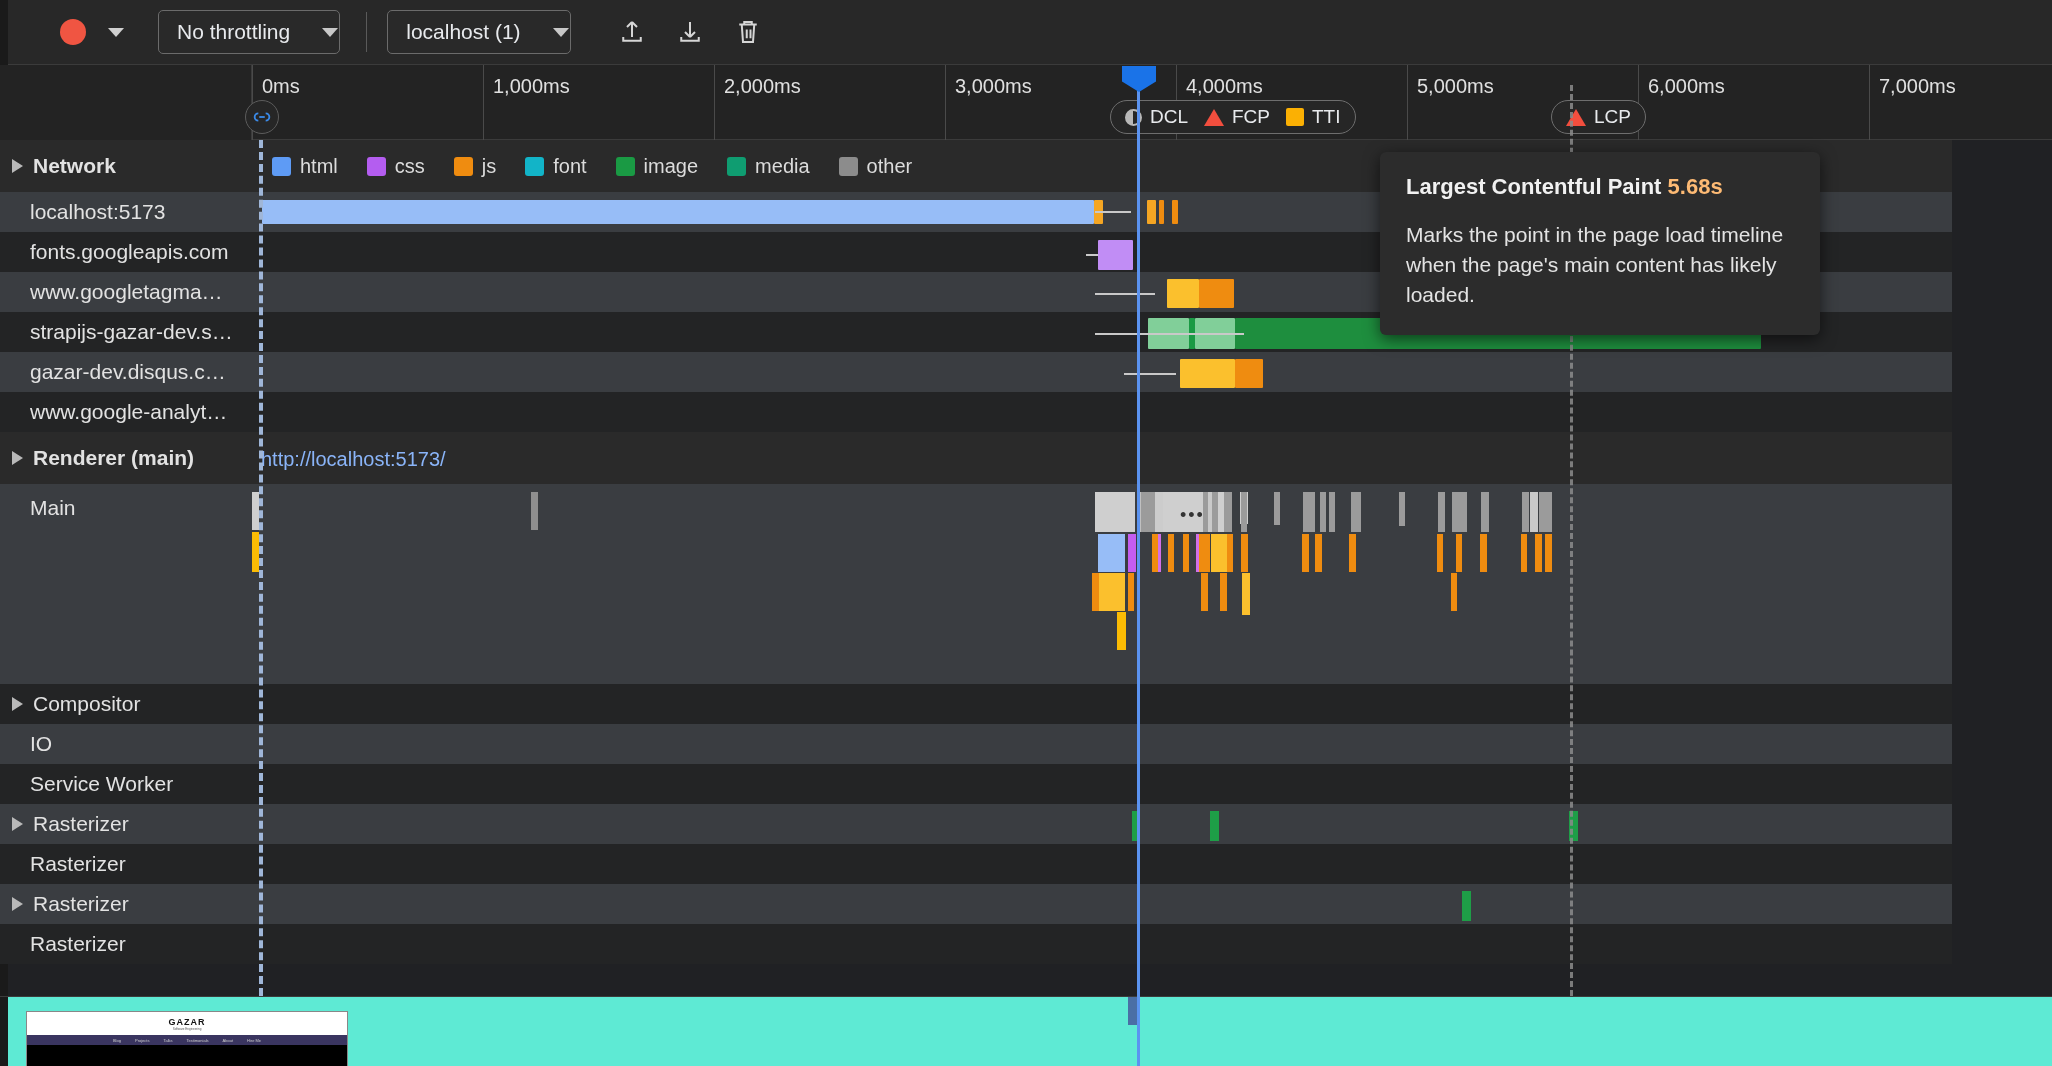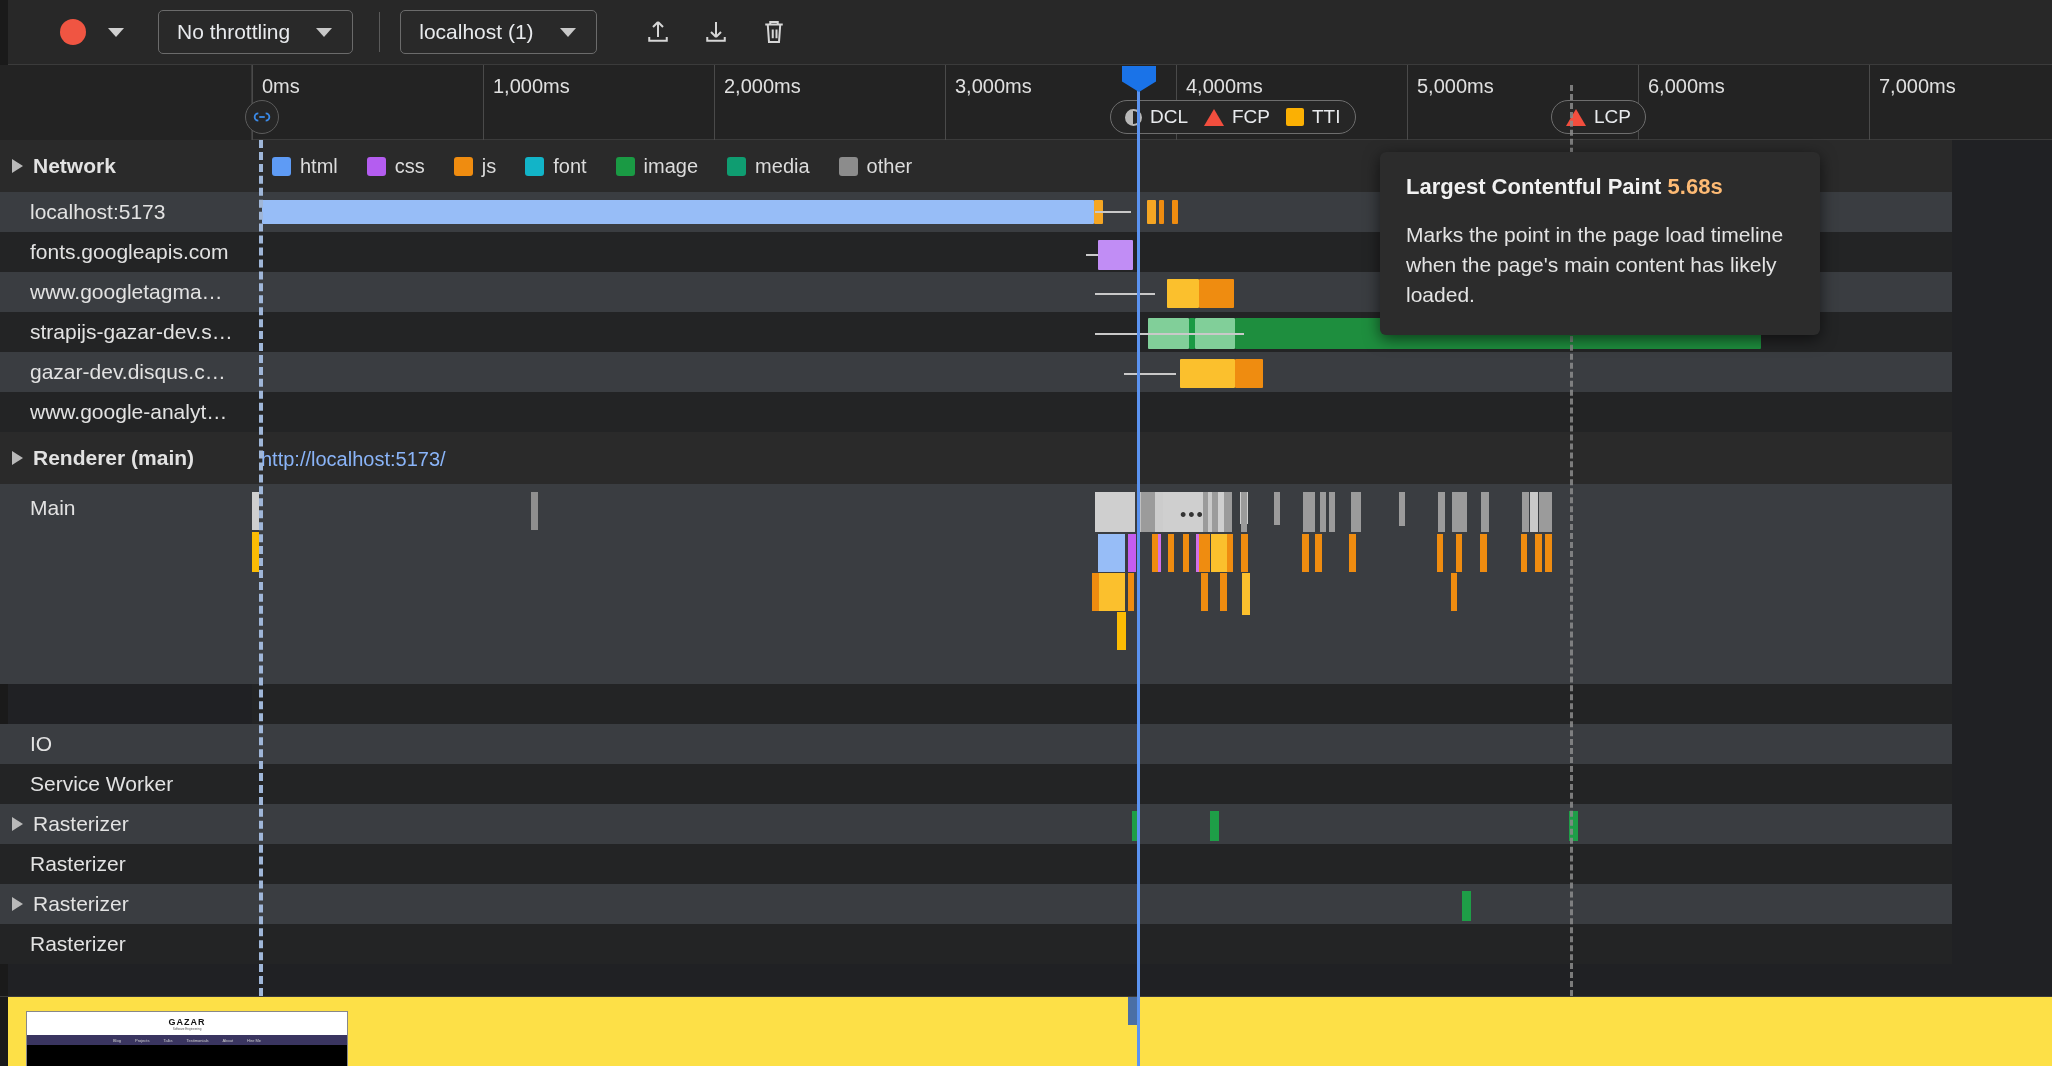--- a/index.html
+++ b/index.html
@@ -26,22 +26,22 @@
   }
   .caret {
     width: 0; height: 0; margin-left: 22px;
     border-left: 8px solid transparent;
     border-right: 8px solid transparent;
     border-top: 9px solid #d0d0d0;
   }
   .tb-select {
     height: 44px; margin-left: 34px;
     border: 1px solid #6b6b6b; border-radius: 5px;
-    display: flex; align-items: center; gap: 10px;
-    padding: 0 20px 0 18px; background: #292929;
+    display: flex; align-items: center; gap: 16px;
+    padding: 0 1px 0 18px; background: #292929;
     font-size: 21px; color: #e8eaed; white-space: nowrap;
   }
   .tb-select .caret2 {
     width: 0; height: 0; margin-left: 16px;
     border-left: 8px solid transparent;
     border-right: 8px solid transparent;
     border-top: 9px solid #c8c8c8;
   }
   .tb-sep { width: 1px; height: 40px; background: #5a5a5a; margin: 0 20px 0 26px; }
   .tb-icon { width: 42px; height: 42px; margin-left: 16px; display:flex; align-items:center; justify-content:center; }
@@ -139,21 +139,21 @@
     padding: 22px 26px 26px 26px; width: 440px; z-index: 60;
   }
   .tt-title { font-size: 22px; font-weight: bold; color: #f1f1f1; margin-bottom: 20px; }
   .tt-title .val { color: #fdba74; font-weight: bold; }
   .tt-body { font-size: 21px; line-height: 1.42; color: #e3e3e3; }
 
   
   .url-link { position: absolute; font-size: 20px; color: #8ab4f8; }
 
   
-  .filmstrip { position: absolute; left: 0; top: 996px; width: 2052px; height: 70px; background: #fde047; border-top:1px solid #3b3b3b; }
+  .filmstrip { position: absolute; left: 0; top: 996px; width: 2052px; height: 70px; background: #5eead4; border-top:1px solid #3b3b3b; }
   .fs-edge { position:absolute; left:0; top:0; width:8px; height:70px; background:#1a1a1a; }
   .thumb { position: absolute; left: 26px; top: 14px; width: 322px; height: 56px; background:#000; border:1px solid #888; overflow:hidden; }
   .thumb-head { height: 23px; background: #fff; display:flex; flex-direction:column; align-items:center; justify-content:center; }
   .thumb-logo { font-size: 9px; font-weight: bold; color:#111; letter-spacing:1px; }
   .thumb-sub { font-size: 3px; color:#555; }
   .thumb-nav { height: 10px; background:#3a3560; display:flex; align-items:center; justify-content:center; gap:14px; }
   .thumb-nav span { font-size:4px; color:#ccc; }
   .thumb-body { background:#000; flex:1; }
   .scrub { position:absolute; width: 12px; height: 28px; background:#4a6fa5; top: 0; }
 </style>
@@ -404,20 +404,24 @@
       <div class="fb" style="left:1220px; top:89px; width:7px; height:38px; background:#ef8c10;"></div>
       <div class="fb" style="left:1242px; top:89px; width:8px; height:34px; background:#fbc02d;"></div>
       <div class="fb" style="left:1451px; top:89px; width:6px; height:38px; background:#ef8c10;"></div>
 
       <div class="fb" style="left:1117px; top:128px; width:9px; height:38px; background:#fbbc04;"></div>
       <div class="fb" style="left:1242px; top:123px; width:8px; height:8px; background:#fbc02d;"></div>
     </div>
 
     <div class="row" style="top:544px; height:40px;">
       <div class="row-bg bg-dark"></div>
+      <div class="row-label group bg-dark">
+        <span class="disclose"></span>
+        <span style="font-weight:normal;">Compositor</span>
+      </div>
     </div>
 
     <div class="row" style="top:584px; height:40px;">
       <div class="row-bg bg-a"></div>
       <div class="row-label child lbl-a">IO</div>
     </div>
 
     <div class="row" style="top:624px; height:40px;">
       <div class="row-bg bg-dark"></div>
       <div class="row-label child bg-dark">Service Worker</div>

